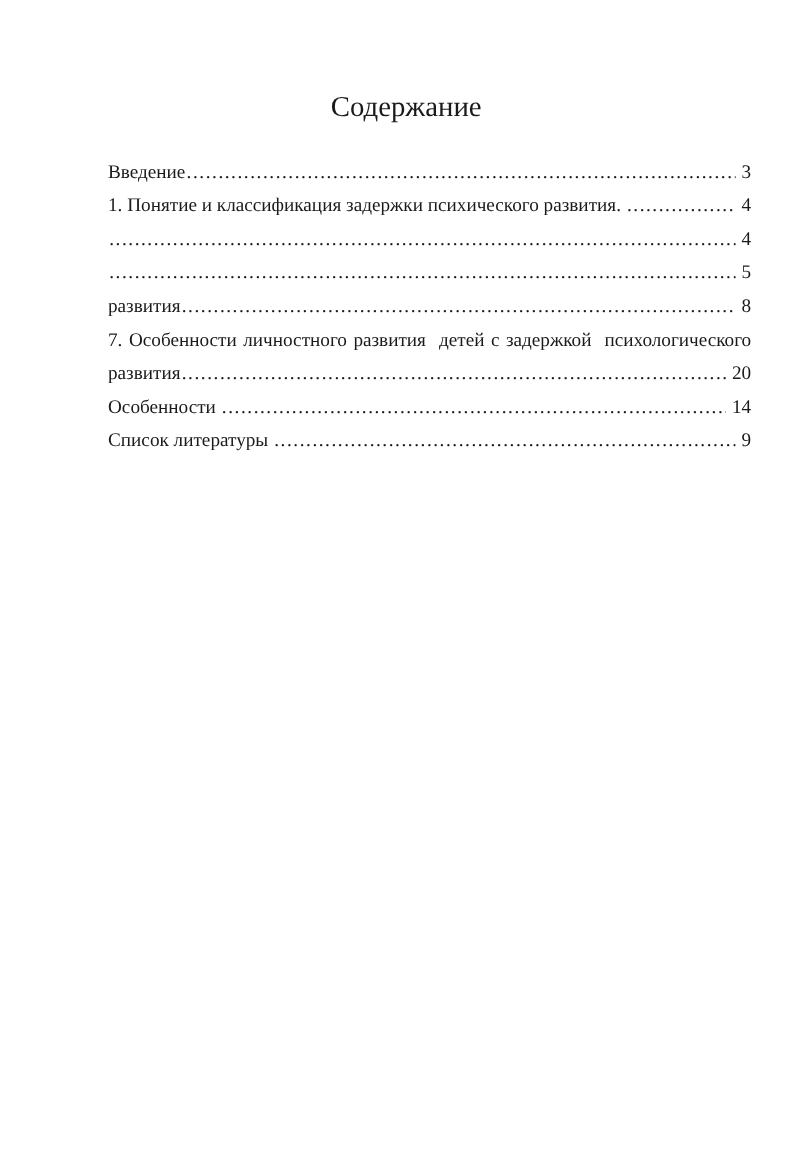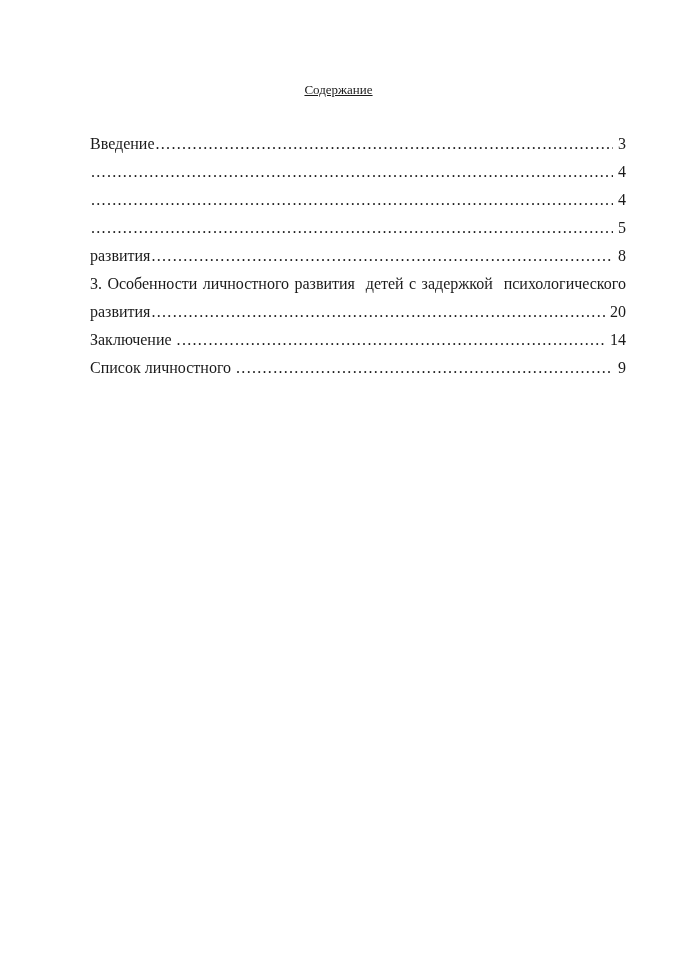--- a/index.html
+++ b/index.html
@@ -15,25 +15,24 @@
     color: #1a1a1a;
   }
   .page {
     position: relative;
     width: 677px;
     height: 958px;
     background: #ffffff;
   }
   .doc-title {
     margin-top: 76px;
-    font-size: 13px;
+    font-size: 24px;
     line-height: 28px;
     text-align: center;
     white-space: pre;
-    text-decoration: underline;
   }
   .toc {
     margin-top: 26px;
     margin-left: 90px;
     width: 536px;
     font-size: 16px;
     line-height: 28px;
   }
   .toc-row {
     display: flex;
@@ -74,20 +73,21 @@
 
   <div class="toc">
 
     <div class="toc-row">
       <span class="toc-text">Введение</span>
       <span class="leader">........................................................................................................................................................................................................</span>
       <span class="pagenum">3</span>
     </div>
 
     <div class="toc-row">
+      <span class="toc-text">1. Понятие и классификация задержки психического развития. </span>
       <span class="leader">........................................................................................................................................................................................................</span>
       <span class="pagenum">4</span>
     </div>
 
     <div class="toc-row">
       <span class="leader">........................................................................................................................................................................................................</span>
       <span class="pagenum">4</span>
     </div>
 
     <div class="toc-row">
@@ -97,34 +97,34 @@
 
     <div>
       <div class="toc-row">
         <span class="toc-text">развития</span>
         <span class="leader">........................................................................................................................................................................................................</span>
         <span class="pagenum">8</span>
       </div>
     </div>
 
     <div>
-      <div class="justify-line preserve">3. Особенности личностного развития  детей с задержкой  психологического</div>
+      <div class="justify-line preserve">7. Особенности личностного развития  детей с задержкой  психологического</div>
       <div class="toc-row">
         <span class="toc-text">развития</span>
         <span class="leader">........................................................................................................................................................................................................</span>
         <span class="pagenum">20</span>
       </div>
     </div>
 
     <div class="toc-row">
-      <span class="toc-text">Заключение </span>
+      <span class="toc-text">Особенности </span>
       <span class="leader">........................................................................................................................................................................................................</span>
       <span class="pagenum">14</span>
     </div>
 
     <div class="toc-row">
-      <span class="toc-text">Список личностного </span>
+      <span class="toc-text">Список литературы </span>
       <span class="leader">........................................................................................................................................................................................................</span>
       <span class="pagenum">9</span>
     </div>
 
   </div>
 </div>
 
 </body></html>

